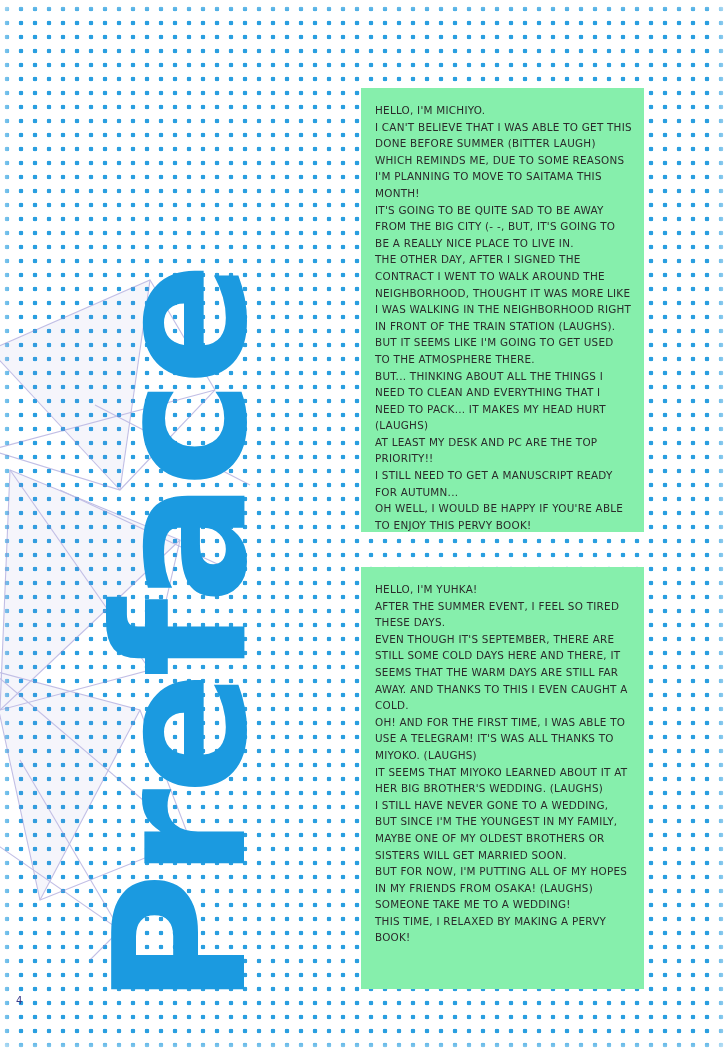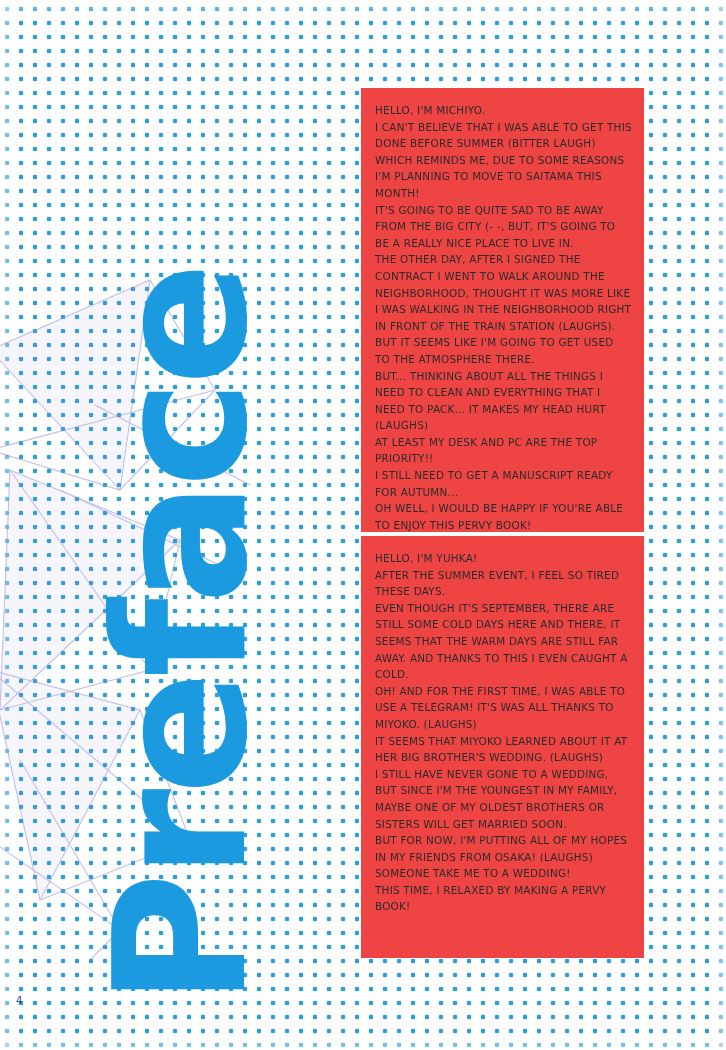--- a/index.html
+++ b/index.html
@@ -67,33 +67,33 @@
     writing-mode: vertical-rl;
     text-orientation: mixed;
     transform: rotate(180deg);
     white-space: nowrap;
     user-select: none;
   }
 
   
   .panel {
     position: absolute;
-    background: #ef4444;
+    background: #86efac;
     box-sizing: border-box;
     padding: 14px 12px 10px 14px;
   }
   #panel-michiyo {
     left: 361px;
     top: 88px;
     width: 283px;
     height: 444px;
   }
   #panel-yuhka {
     left: 361px;
-    top: 536px;
+    top: 567px;
     width: 283px;
     height: 422px;
   }
   .panel p {
     margin: 0;
     font-family: "DejaVu Sans", sans-serif;
     font-size: 10.4px;
     line-height: 16.6px;
     letter-spacing: 0.25px;
     color: #2b2b2b;

